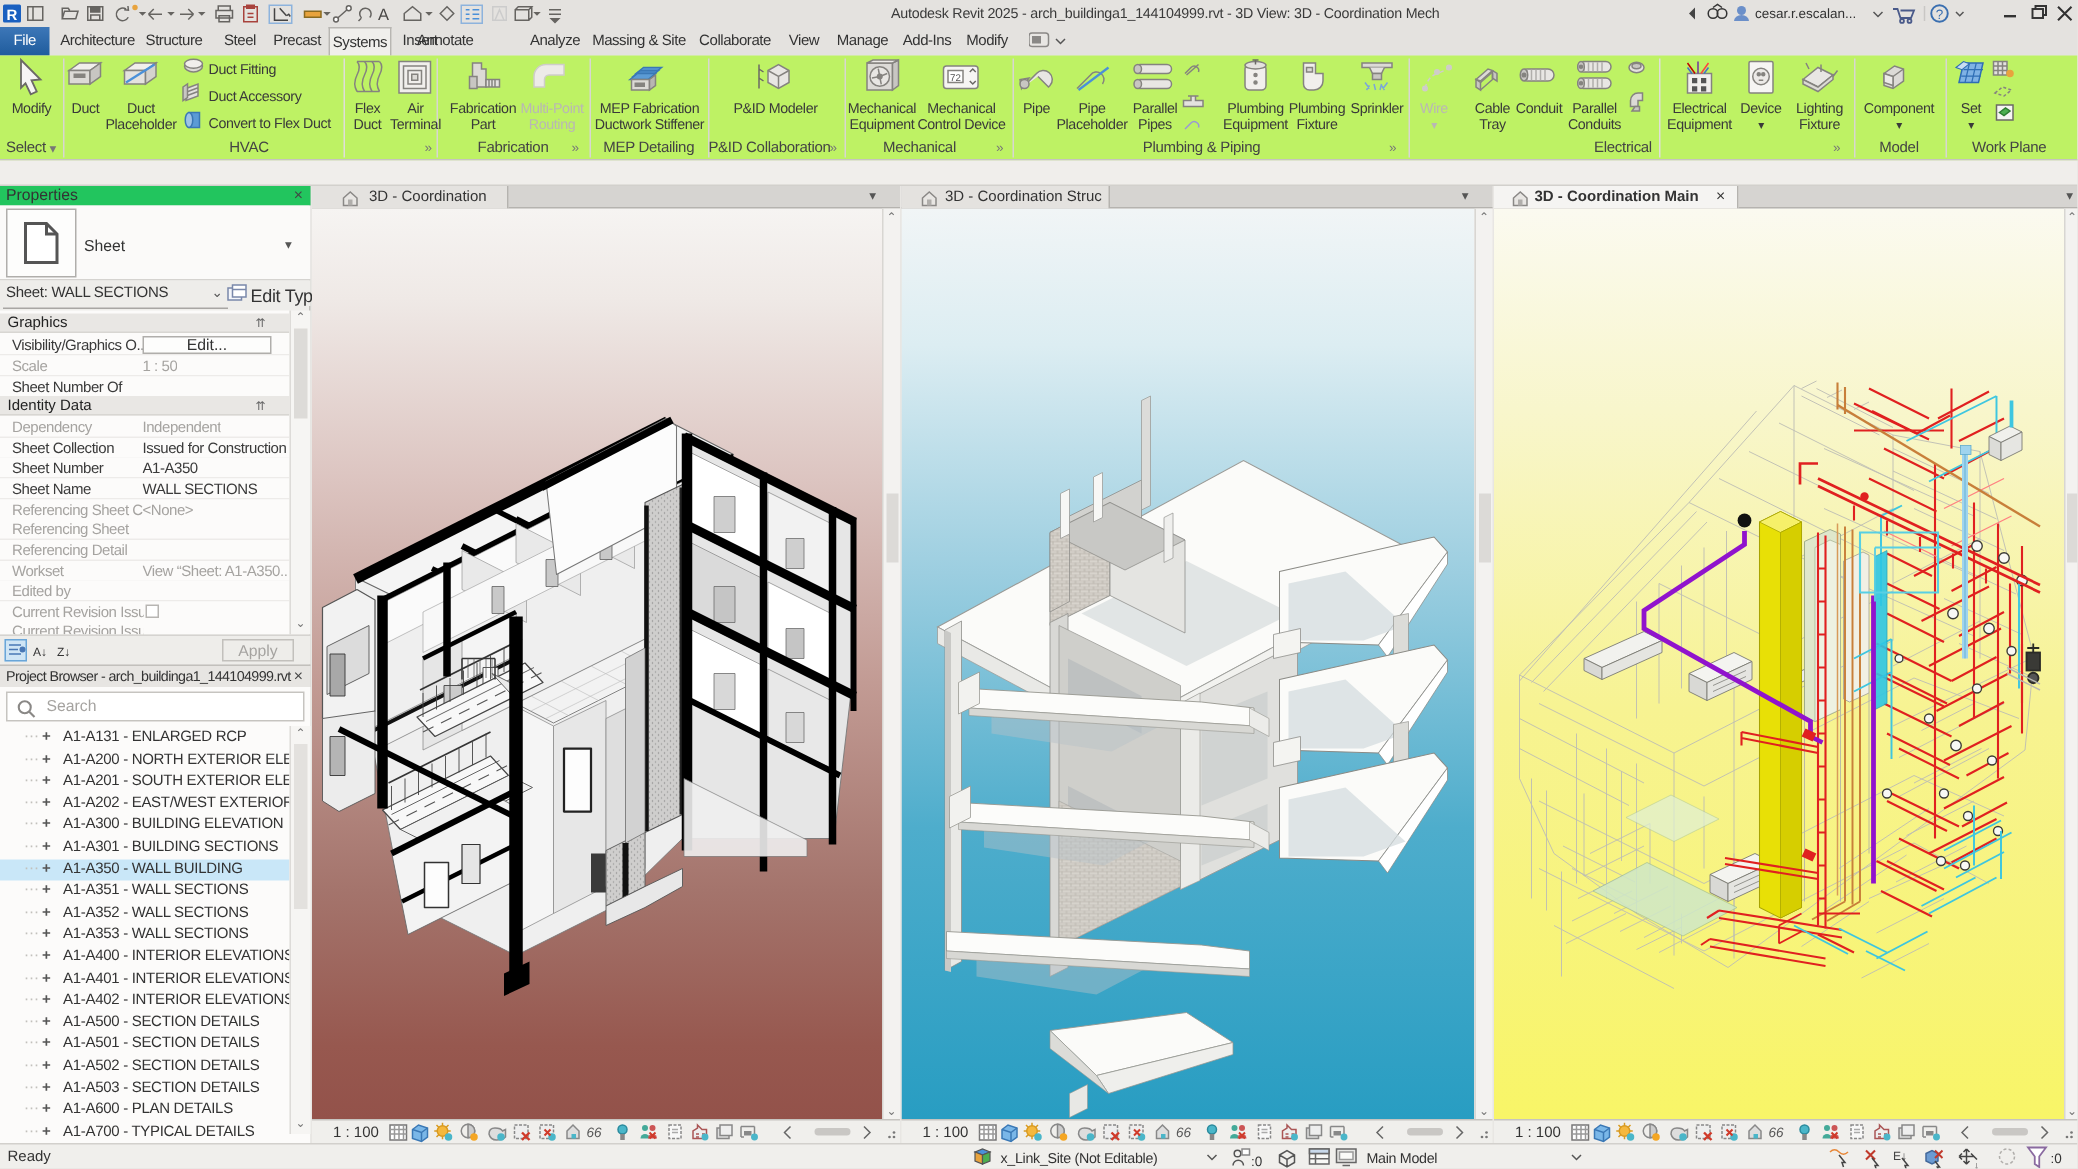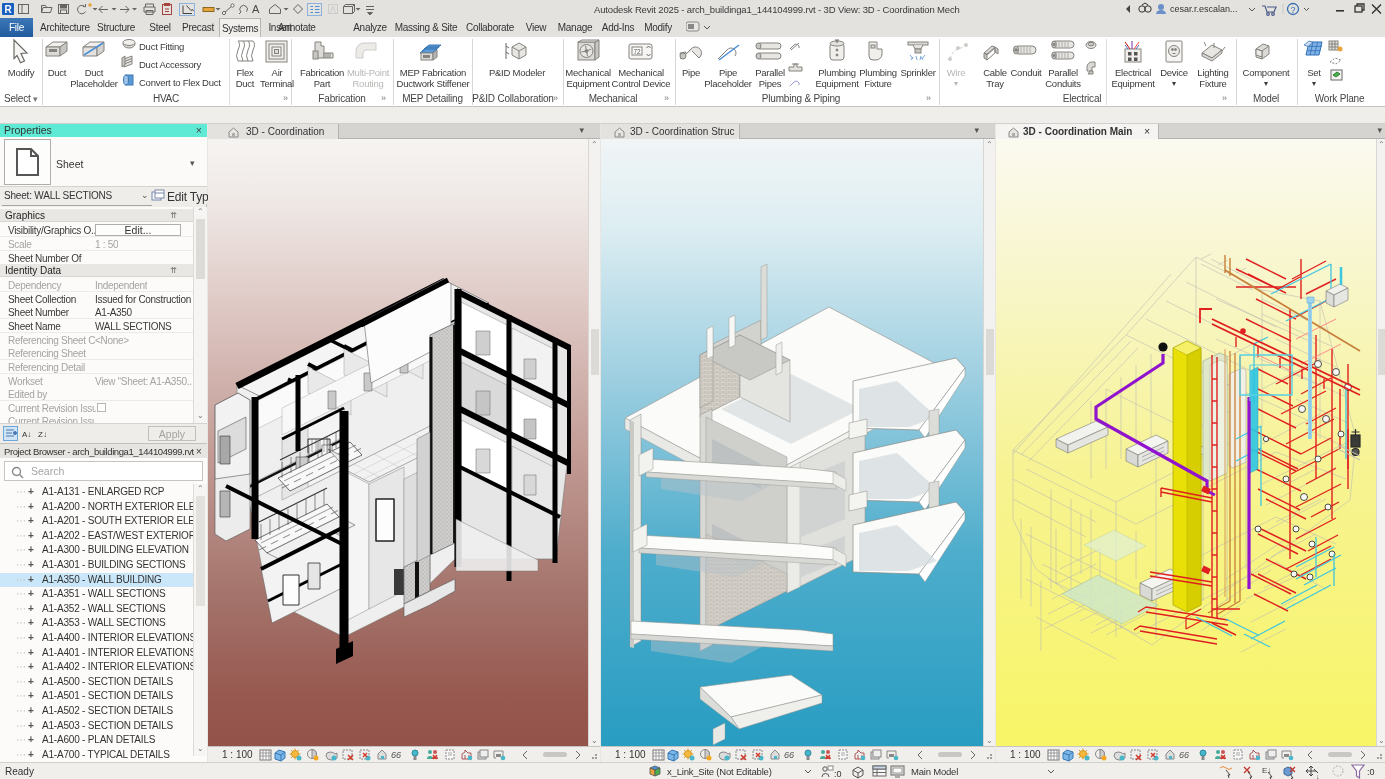--- a/index.html
+++ b/index.html
@@ -3,21 +3,21 @@
 <meta charset="utf-8">
 <style>
 *{margin:0;padding:0;box-sizing:border-box;}
 html,body{width:1385px;height:779px;overflow:hidden;font-family:"Liberation Sans",sans-serif;}
 body{position:relative;background:#e8e6e3;font-size:11px;color:#333;}
 .abs{position:absolute;}
 #titlebar{position:absolute;left:0;top:0;width:1385px;height:18px;background:#e4e2df;}
 #title-text{position:absolute;left:594px;top:4px;font-size:9.5px;letter-spacing:-0.15px;color:#3a3a3a;}
 #tabbar{position:absolute;left:0;top:18px;width:1385px;height:19px;background:#e4e2df;}
 .rtab{position:absolute;top:0;height:19px;line-height:19px;font-size:10px;letter-spacing:-0.3px;color:#333;white-space:nowrap;}
-#ribbon{position:absolute;left:0;top:37px;width:1385px;height:70px;background:#ffffff;border-bottom:1px solid #c6c4c0;}
+#ribbon{position:absolute;left:0;top:37px;width:1385px;height:70px;background:#bef264;border-bottom:1px solid #c6c4c0;}
 .pdiv{position:absolute;top:2px;height:66px;width:1px;background:#d8d6d2;}
 .plabel{position:absolute;top:55px;height:14px;line-height:14px;font-size:10px;letter-spacing:-0.2px;color:#444;text-align:center;white-space:nowrap;}
 .parrow{position:absolute;top:56px;font-size:9px;color:#777;}
 .blabel{position:absolute;font-size:9.5px;letter-spacing:-0.25px;color:#3a3a3a;text-align:center;line-height:11px;white-space:nowrap;}
 .stext{position:absolute;font-size:9.5px;letter-spacing:-0.25px;color:#3a3a3a;white-space:nowrap;line-height:11px;}
 .gray{color:#b9b7b4 !important;}
 #optbar{position:absolute;left:0;top:107px;width:1385px;height:17px;background:#f0eeeb;border-bottom:1px solid #d2d0cc;}
 #leftpanel{position:absolute;left:0;top:124px;width:207px;height:638px;background:#eeedea;border-right:1px solid #c2c0bc;font-size:10.5px;}
 #statusbar{position:absolute;left:0;top:762px;width:1385px;height:17px;background:#f0efec;border-top:1px solid #d2d0cc;font-size:11px;}
 .view{position:absolute;top:124px;height:638px;}
@@ -368,21 +368,21 @@
  <path d="M1330 25 l5-4 6 2 -5 4 z" fill="none" stroke-dasharray="2 1.5"></path>
  <rect x="1331" y="33" width="11" height="10" fill="#f6f5f3" stroke="#6b6966"></rect>
       <path d="M1333 38 l4-3 3 2 -4 3 z" fill="#4caf50" stroke="#2e7d32"></path>
 </g>
 </svg>
 
 <div id="optbar"></div>
 
 <div id="leftpanel">
 
- <div class="abs" style="left:0;top:0;width:207px;height:13px;background:#5eead4;line-height:13px;"><span style="margin-left:4px;font-size:10.5px;">Properties</span><span style="position:absolute;right:5px;top:0;color:#444;">×</span></div>
+ <div class="abs" style="left:0;top:0;width:207px;height:13px;background:#22c55e;line-height:13px;"><span style="margin-left:4px;font-size:10.5px;">Properties</span><span style="position:absolute;right:5px;top:0;color:#444;">×</span></div>
  <div class="abs" style="left:0;top:13px;width:207px;height:50px;background:#fbfaf9;border-bottom:1px solid #d5d3d0;"></div>
  <div class="abs" style="left:4px;top:15px;width:47px;height:46px;background:#fdfdfc;border:1px solid #b0aeab;"></div>
  <svg class="abs" style="left:13px;top:23px" width="30" height="30">
       <path d="M4 2 h14 l7 7 v19 h-21 z" fill="#fff" stroke="#555" stroke-width="2"></path>
       <path d="M18 2 v7 h7" fill="none" stroke="#555" stroke-width="2"></path>
     </svg>
  <div class="abs" style="left:56px;top:34px;">Sheet</div>
  <div class="abs" style="left:190px;top:34px;color:#555;font-size:9px;">▾</div>
  <div class="abs" style="left:0;top:63px;width:207px;height:17px;background:#eeedea;">
    <span style="position:absolute;left:4px;top:3px;font-size:10px;letter-spacing:-0.2px;">Sheet: WALL SECTIONS</span>

